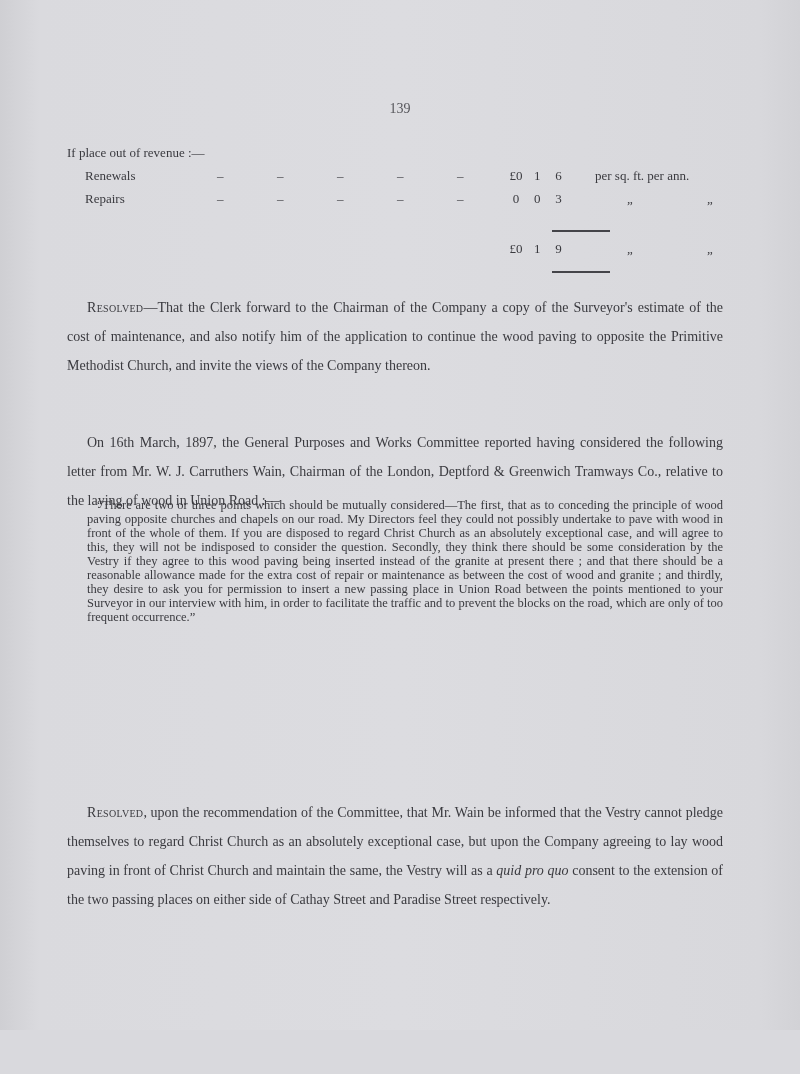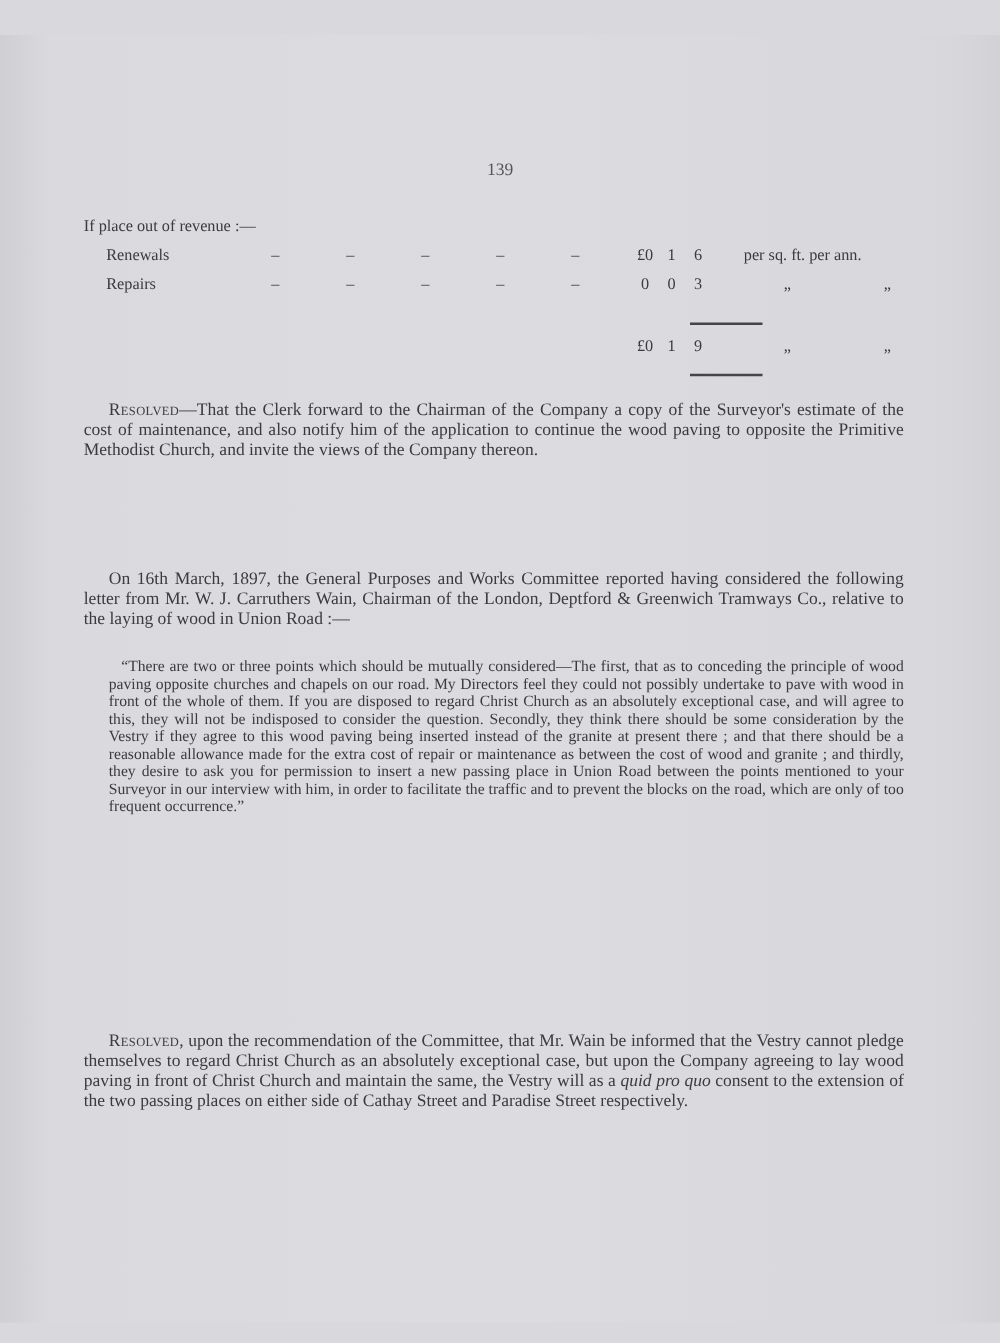--- a/index.html
+++ b/index.html
@@ -5,40 +5,39 @@
     html, body { margin: 0; padding: 0; }
     body {
       width: 800px; height: 1074px; overflow: hidden;
       background: #d9d9dd;
       font-family: "Liberation Serif", "DejaVu Serif", serif;
       color: #3a3a3f;
     }
     .page {
       position: relative; width: 800px; height: 1030px;
       background: linear-gradient(90deg, #cfcfd3 0px, #dadade 40px, #dcdce0 400px, #d8d8dc 760px, #d2d2d6 800px);
-      margin-top: 28px;
     }
     .page-number {
       position: absolute; top: 101px; left: 0; width: 800px;
       text-align: center; font-size: 14px; color: #55555a;
     }
     .intro { position: absolute; top: 145px; left: 67px; font-size: 13px; }
     .cost-table { position: absolute; top: 168px; left: 67px; width: 680px; font-size: 13px; }
     .cost-row { position: relative; height: 23px; }
     .cost-row .label { position: absolute; left: 18px; text-align: center; }
     .cost-row .dash { position: absolute; }
     .cost-row .amt { position: absolute; left: 440px; width: 80px; }
     .cost-row .amt span { display: inline-block; width: 18px; text-align: center; }
     .cost-row .unit { position: absolute; left: 528px; }
     .cost-row .ditto1 { position: absolute; left: 560px; }
     .cost-row .ditto2 { position: absolute; left: 640px; }
     .rule { position: absolute; left: 485px; width: 58px; height: 2px; background: #444449; }
     p.para {
       position: absolute; left: 67px; width: 656px; margin: 0;
-      font-size: 14px; line-height: 16px; text-align: justify; text-indent: 20px;
+      font-size: 14px; line-height: 29px; text-align: justify; text-indent: 20px;
     }
     p.quote {
       position: absolute; left: 87px; width: 636px; margin: 0;
       font-size: 12.5px; line-height: 14px; text-align: justify; text-indent: 10px;
     }
     .sc { font-variant: small-caps; letter-spacing: 0.3px; }
     .it { font-style: italic; }
   </style>
 </head>
 <body>

